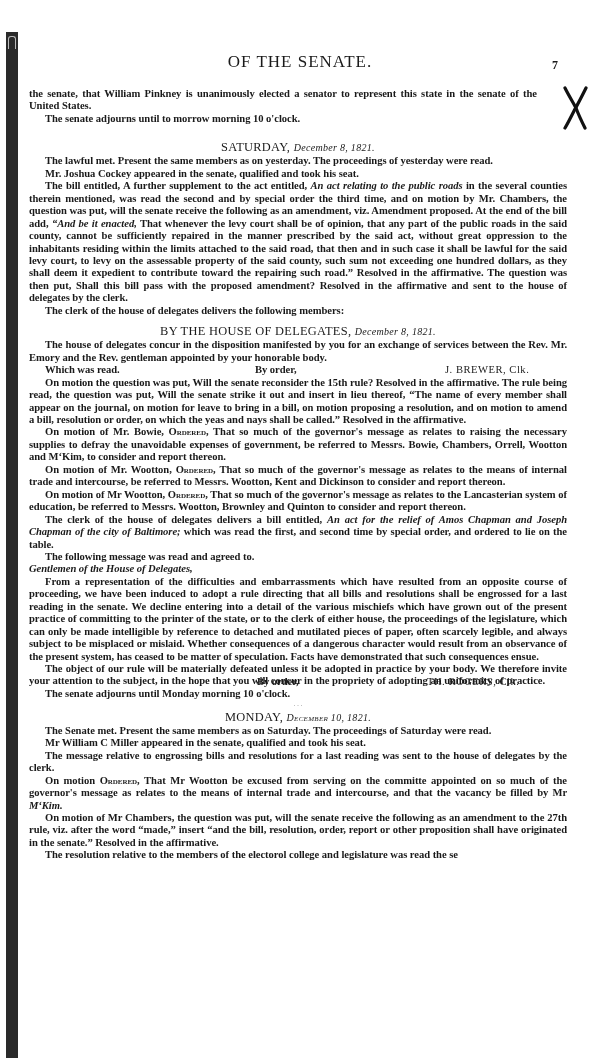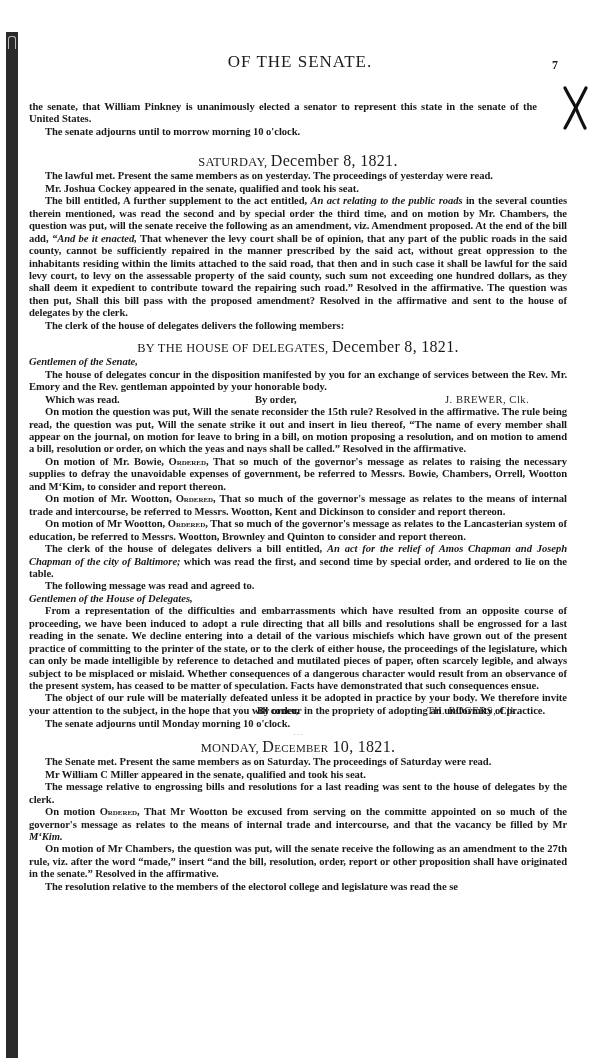--- a/index.html
+++ b/index.html
@@ -31,42 +31,42 @@
   }
   .margin-mark {
     position: absolute; left: 560px; top: 86px; width: 30px; height: 44px;
   }
   p { margin: 0; text-indent: 16px; }
   p.noindent { text-indent: 0; }
   .heading {
     text-align: center; font-weight: normal; font-size: 12.4px; line-height: 13px;
     margin: 4px 0 1px 0; text-indent: 0; letter-spacing: 0.3px;
   }
-  .heading .date { font-size: 16px; }
+  .heading .date { font-size: 10px; font-style: italic; }
   .salutation { font-style: italic; text-indent: 0; }
   .sig { display: flex; text-indent: 0; padding-left: 16px; }
   .sig span { display: inline-block; }
   .sc { font-variant: small-caps; }
   i { font-style: italic; }
   .gap { height: 12px; }
   .dots { text-align:center; font-size: 6px; color:#aaa; height: 10px; line-height: 10px;}
 </style>
 </head>
 <body>
 
 <div class="edge-band"></div>
 
 <div class="running-head">OF THE SENATE.</div>
 <div class="page-number">7</div>
 <svg class="margin-mark" viewBox="0 0 30 44">
   <path d="M5 2 C9 10, 14 18, 16 22 C19 30, 22 36, 25 42" stroke="#111" stroke-width="3.2" fill="none" stroke-linecap="round"></path>
   <path d="M26 2 C22 10, 18 18, 15 23 C11 31, 8 37, 5 42" stroke="#111" stroke-width="3.2" fill="none" stroke-linecap="round"></path>
 </svg>
 
-<div class="page" style="top:101px;">
+<div class="page" style="top:88px;">
   <p class="noindent" style="padding-right:30px;">the senate, that William Pinkney is unanimously elected a senator to represent this state in the senate of the United States.</p>
   <p>The senate adjourns until to morrow morning 10 o'clock.</p>
 
   <div class="gap"></div>
   <div class="heading">
     <span>SATURDAY,</span>
     <span class="date">December 8, 1821.</span>
   </div>
   <p>The lawful met. Present the same members as on yesterday. The proceedings of yesterday were read.</p>
   <p>Mr. Joshua Cockey appeared in the senate, qualified and took his seat.</p>
@@ -76,21 +76,20 @@
     <span>in the several counties therein mentioned, was read the second and by special order the third time, and on motion by Mr. Chambers, the question was put, will the senate receive the following as an amendment, viz. Amendment proposed. At the end of the bill add,</span>
     <i>“And be it enacted,</i>
     <span>That whenever the levy court shall be of opinion, that any part of the public roads in the said county, cannot be sufficiently repaired in the manner prescribed by the said act, without great oppression to the inhabitants residing within the limits attached to the said road, that then and in such case it shall be lawful for the said levy court, to levy on the assessable property of the said county, such sum not exceeding one hundred dollars, as they shall deem it expedient to contribute toward the repairing such road.” Resolved in the affirmative. The question was then put, Shall this bill pass with the proposed amendment? Resolved in the affirmative and sent to the house of delegates by the clerk.</span>
   </p>
   <p>The clerk of the house of delegates delivers the following members:</p>
 
   <div class="heading" style="margin-top:8px;">
     <span>BY THE HOUSE OF DELEGATES,</span>
     <span class="date">December 8, 1821.</span>
   </div>
-  <p class="salutation">Gentlemen of the Senate,</p>
   <p>The house of delegates concur in the disposition manifested by you for an exchange of services between the Rev. Mr. Emory and the Rev. gentleman appointed by your honorable body.</p>
   <div class="sig">
     <span style="width:210px;">Which was read.</span>
     <span style="width:190px;">By order,</span>
     <span style="font-weight:normal;letter-spacing:0.5px;">J. BREWER, Clk.</span>
   </div>
 
   <p>On motion the question was put, Will the senate reconsider the 15th rule? Resolved in the affirmative. The rule being read, the question was put, Will the senate strike it out and insert in lieu thereof, “The name of every member shall appear on the journal, on motion for leave to bring in a bill, on motion proposing a resolution, and on motion to amend a bill, resolution or order, on which the yeas and nays shall be called.” Resolved in the affirmative.</p>
   <p>
     <span>On motion of Mr. Bowie,</span>

